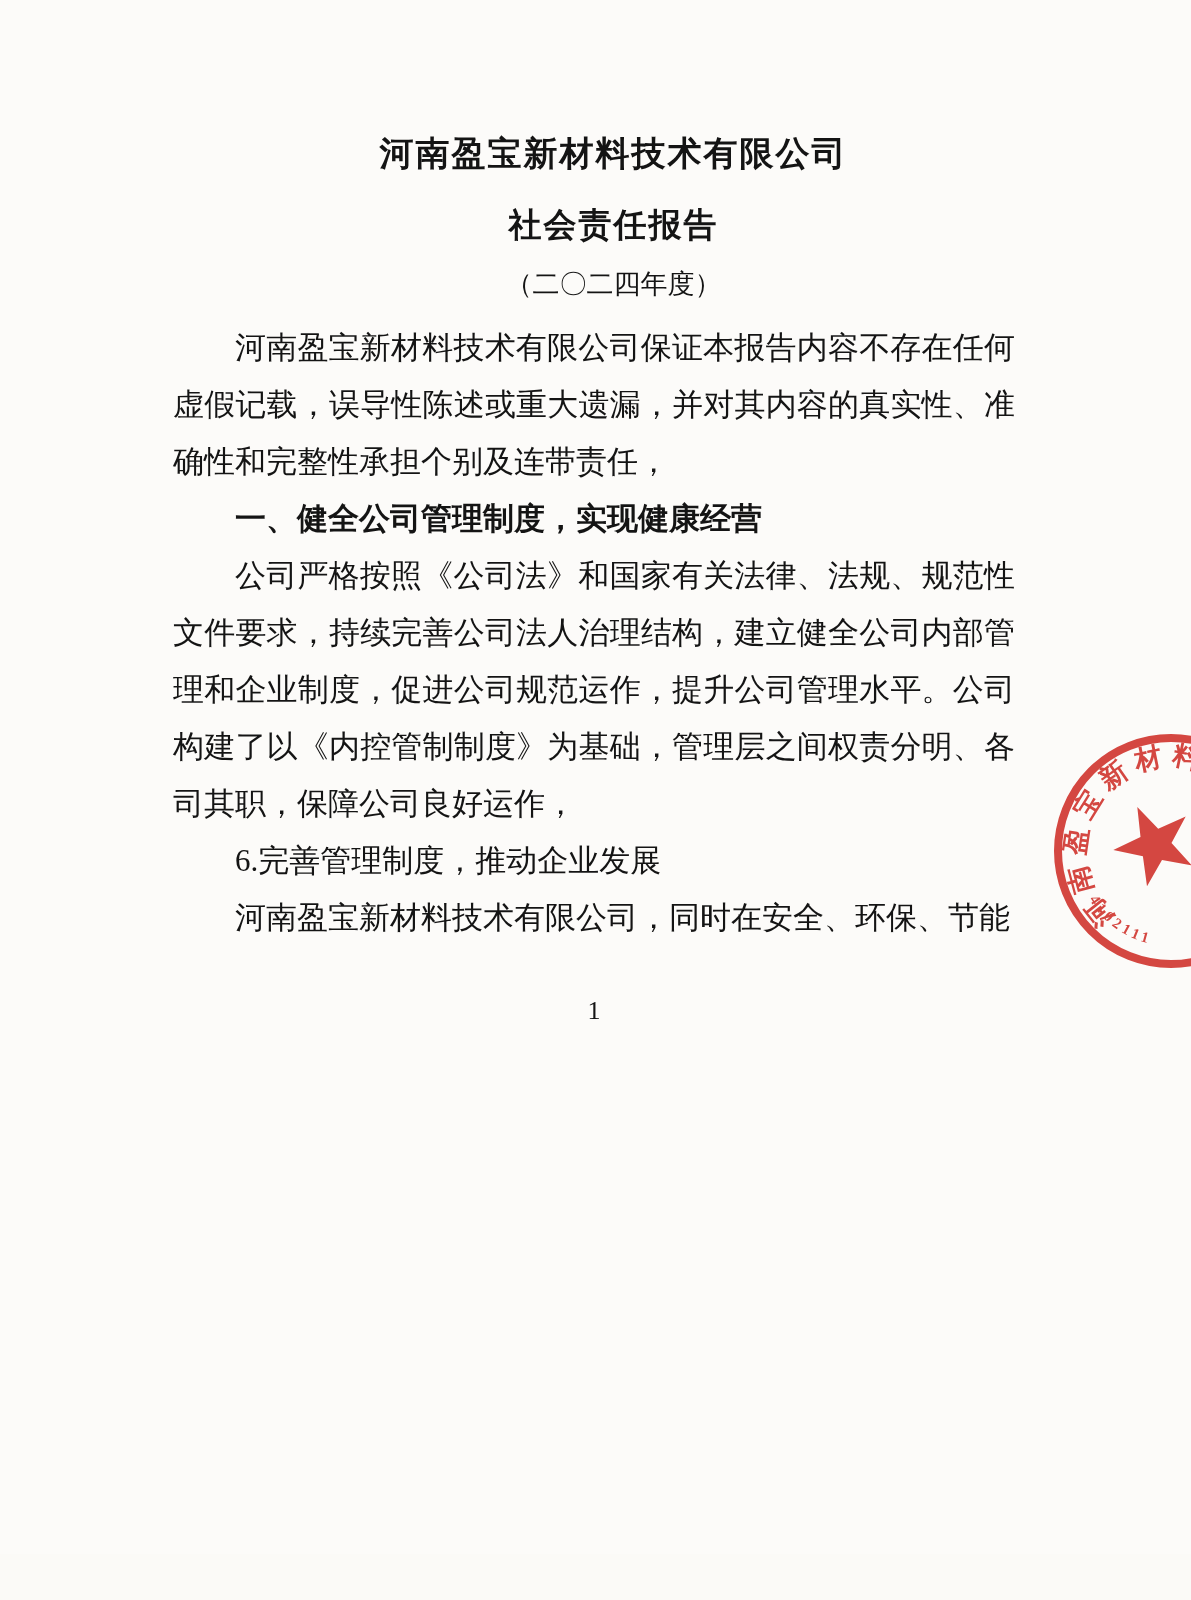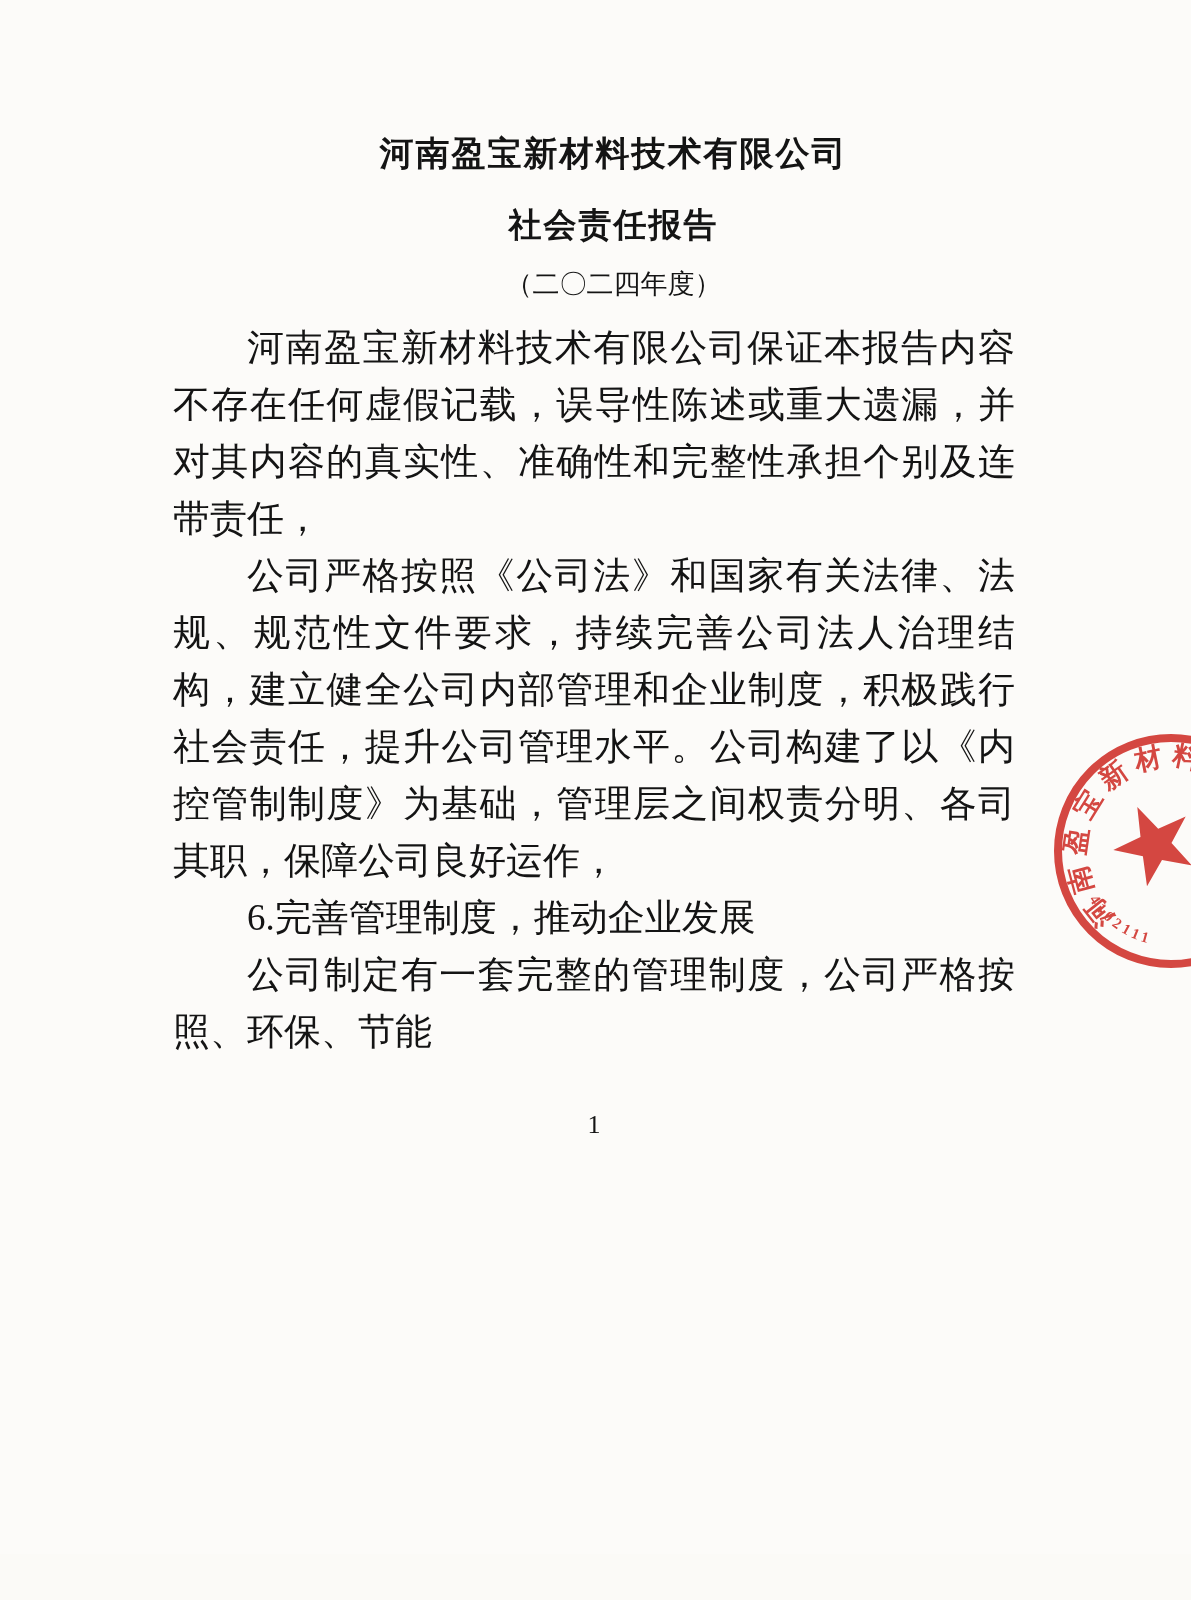--- a/index.html
+++ b/index.html
@@ -36,21 +36,21 @@
   }
   .doc-year {
     margin-top: 28px;
     font-size: 27px;
     line-height: 28px;
     font-weight: normal;
   }
   .body-text {
     margin: 21px 0 0 173px;
     width: 842px;
-    font-size: 37px;
+    font-size: 31px;
     line-height: 57px;
     text-align: justify;
     text-justify: inter-ideograph;
   }
   .para {
     margin: 0;
     text-indent: 2em;
   }
   .para.heading { font-weight: bold; }
   .para.subheading { font-weight: normal; }
@@ -92,23 +92,24 @@
 <div class="page">
 
   <header class="header-block">
     <h1 class="doc-title">河南盈宝新材料技术有限公司</h1>
     <h2 class="doc-subtitle">社会责任报告</h2>
     <div class="doc-year">（二〇二四年度）</div>
   </header>
 
   <main class="body-text">
     <p class="para">河南盈宝新材料技术有限公司保证本报告内容不存在任何虚假记载，误导性陈述或重大遗漏，并对其内容的真实性、准确性和完整性承担个别及连带责任，</p>
-    <p class="para">公司严格按照《公司法》和国家有关法律、法规、规范性文件要求，持续完善公司法人治理结构，建立健全公司内部管理和企业制度，积极践行社会责任，提升公司管理水平。公司构建了以《内控管制制度》为基础，管理层之间权责分明、各司其职，保障公司良好运作，</p>
+    <p class="para heading">一、健全公司管理制度，实现健康经营</p>
+    <p class="para">公司严格按照《公司法》和国家有关法律、法规、规范性文件要求，持续完善公司法人治理结构，建立健全公司内部管理和企业制度，促进公司规范运作，提升公司管理水平。公司构建了以《内控管制制度》为基础，管理层之间权责分明、各司其职，保障公司良好运作，</p>
     <p class="para subheading">6.完善管理制度，推动企业发展</p>
-    <p class="para">公司制定有一套完整的管理制度，公司严格按照、环保、节能</p>
+    <p class="para">河南盈宝新材料技术有限公司，同时在安全、环保、节能</p>
   </main>
 
   <footer class="page-footer">
     <span class="page-num">1</span>
   </footer>
 
   <svg class="seal" width="280" height="320" viewBox="0 0 280 320" aria-hidden="true">
     <g fill="none" stroke="#cf2f28">
       <circle cx="141" cy="155" r="113" stroke-width="8"></circle>
     </g>

